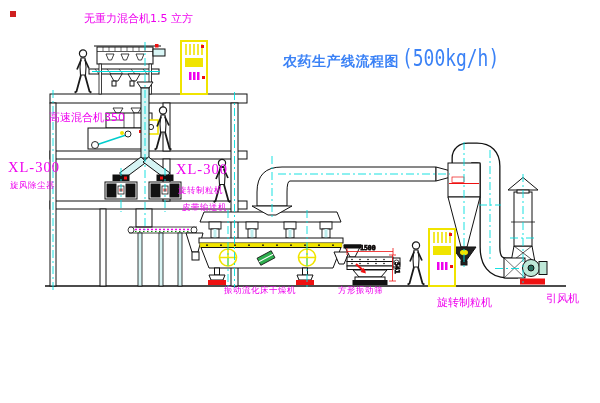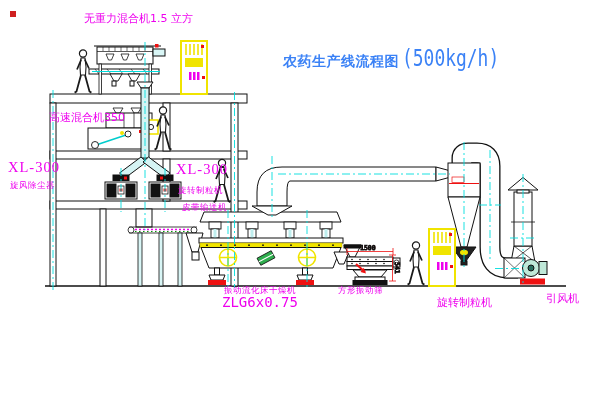--- a/index.html
+++ b/index.html
@@ -323,20 +323,19 @@
 
 <div class="lbl xl" style="left:8px;top:160px;">XL-300</div>
 <div class="lbl s85" style="left:10px;top:181px;">旋风除尘器</div>
 
 <div class="lbl xl" style="left:176px;top:162px;">XL-300</div>
 <div class="lbl s85" style="left:178px;top:186px;">旋转制粒机</div>
 
 <div class="lbl s85" style="left:146px;top:203px;margin-left:36px;">皮带输送机</div>
 
 <div class="lbl s85" style="left:224px;top:286px;">振动流化床干燥机</div>
-<div class="lbl model" style="left:222px;top:295px;">ZLG6x0.75</div>
 
 <div class="lbl s85" style="left:338px;top:286px;text-align:right;">方形振动筛</div>
 
 <div class="lbl s9" style="left:437px;top:297px;">旋转制粒机</div>
 <div class="lbl s9" style="left:546px;top:293px;">引风机</div>
 
 </div>
 
 </body></html>

